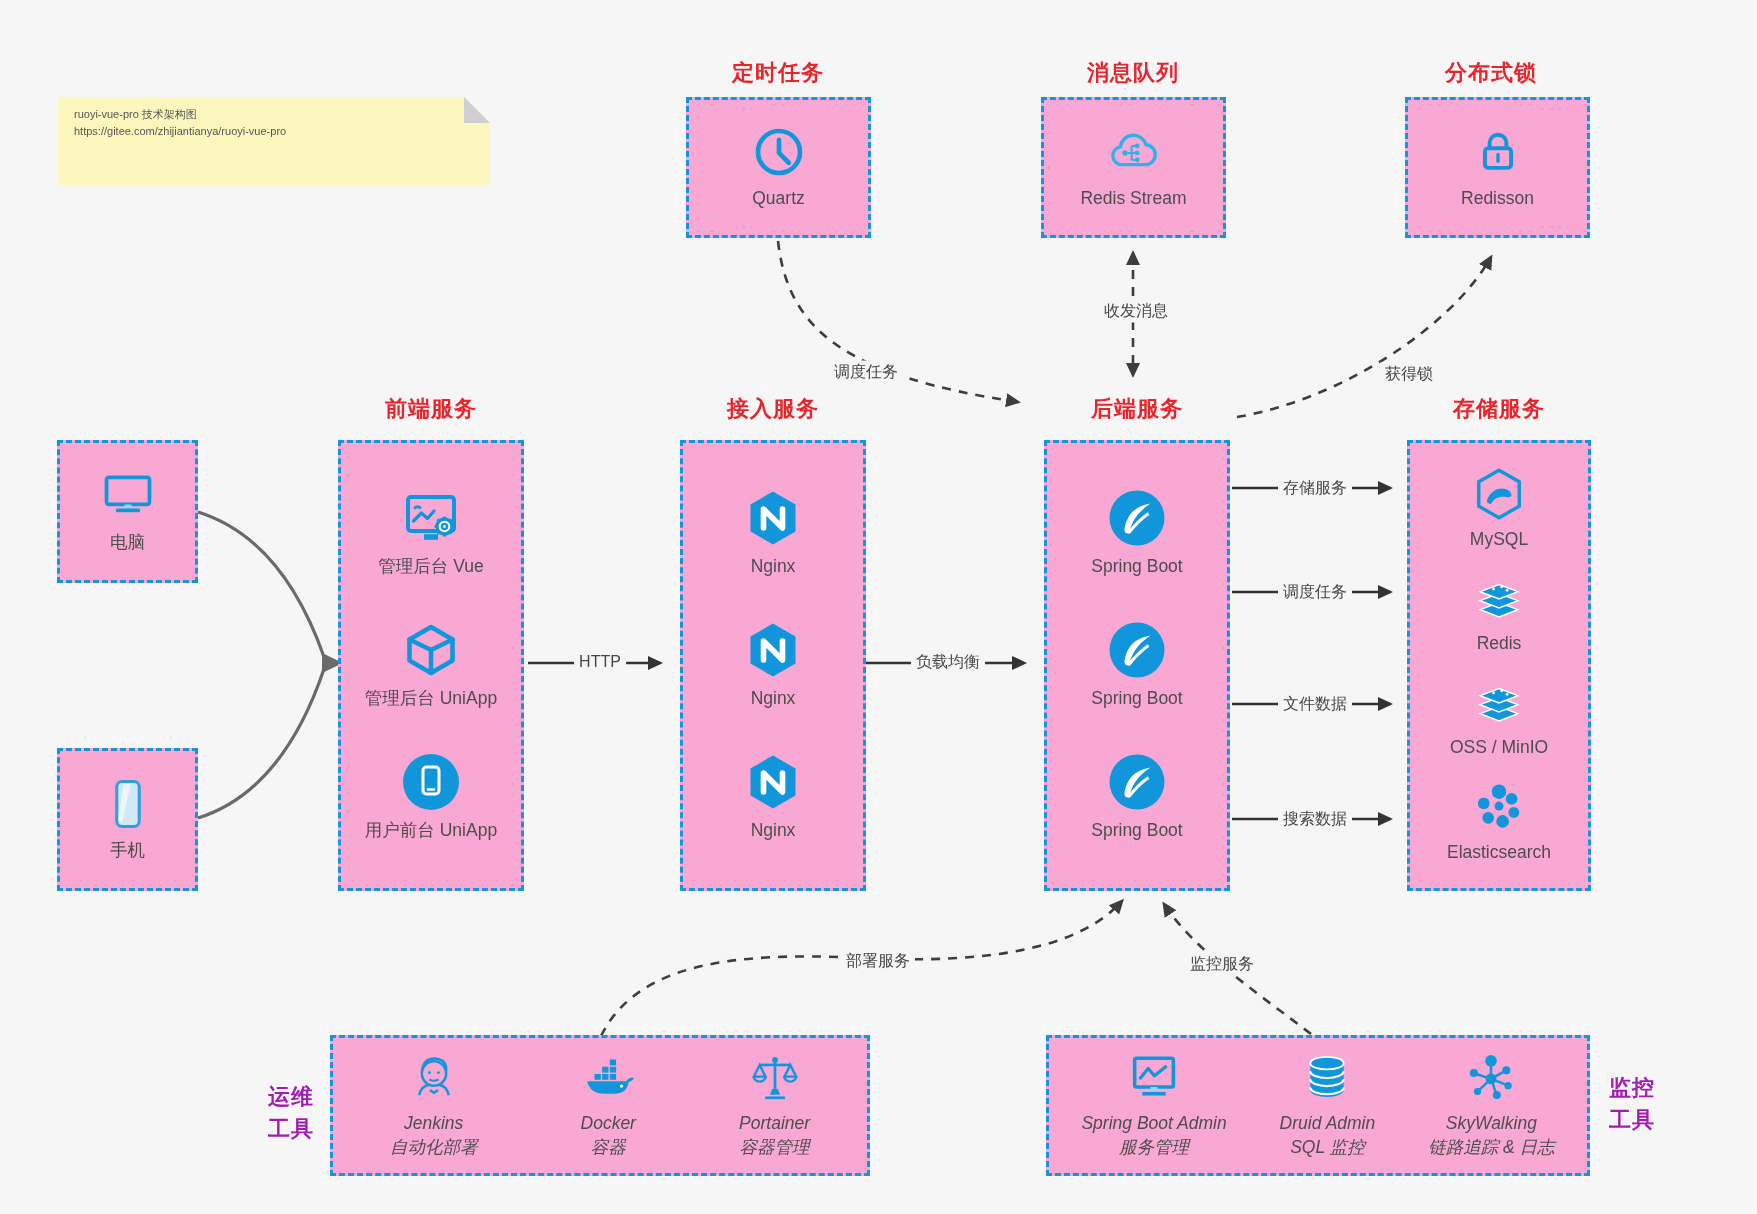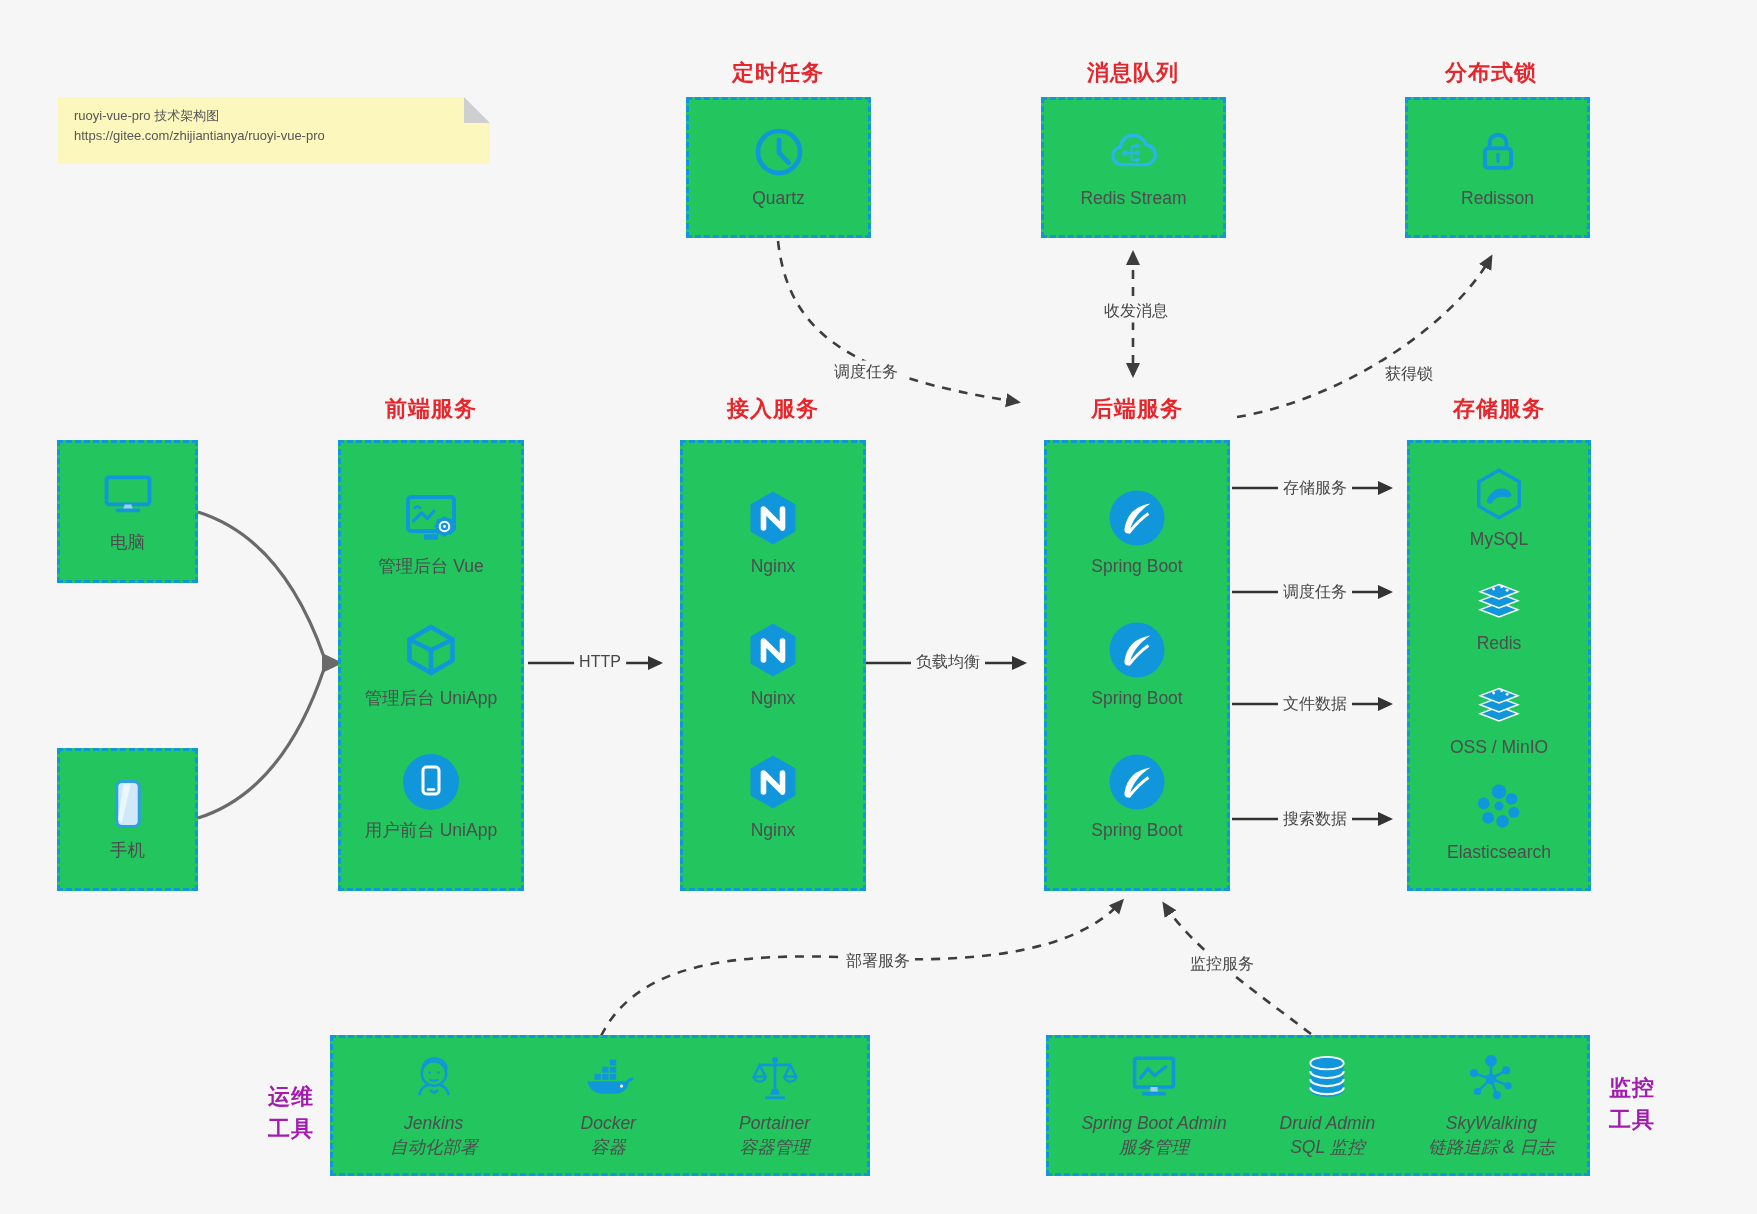--- a/index.html
+++ b/index.html
@@ -1,31 +1,31 @@
 <!DOCTYPE html>
 <html><head>
 <meta charset="utf-8">
 <style>
   html,body{margin:0;padding:0;background:#f2f2f3;font-family:"Liberation Sans","DejaVu Sans",sans-serif;}
   #canvas{position:relative;width:1757px;height:1214px;background:#f6f6f7;overflow:hidden;}
   svg.connectors{position:absolute;left:0;top:0;z-index:1;}
-  .gbox{position:absolute;border:3px dashed #1296db;background:#22c55e;z-index:2;box-sizing:border-box;
+  .gbox{position:absolute;border:3px dashed #1296db;background:#f9a8d4;z-index:2;box-sizing:border-box;
         display:flex;flex-direction:column;justify-content:space-evenly;align-items:center;padding:4px 0;}
   .rowbox{flex-direction:row;justify-content:space-around;align-items:center;padding:0 6px;font-style:italic;}
   .gtitle{position:absolute;z-index:3;transform:translateX(-50%);color:#e7262c;font-size:22px;font-weight:700;
           white-space:nowrap;letter-spacing:1px;}
   .item{display:flex;flex-direction:column;align-items:center;}
   .ilabel{margin-top:7px;font-size:17.5px;color:#4d4d4d;white-space:nowrap;text-align:center;line-height:1.35;}
   .icn{display:block;line-height:0;}
   .elabel{position:absolute;z-index:4;transform:translate(-50%,-50%);background:#f6f6f7;padding:1px 5px;
           font-size:16px;color:#474747;white-space:nowrap;}
   .redside{position:absolute;z-index:3;transform:translate(-50%,-50%);color:#a21caf;font-size:22px;
            font-weight:700;text-align:center;line-height:1.45;letter-spacing:1px;}
-  .note{position:absolute;left:58px;top:97px;width:432px;height:67px;background:#fbf7bd;z-index:2;
-        box-sizing:border-box;padding:9px 0 0 16px;font-size:13px;color:#565656;line-height:1.55;}
+  .note{position:absolute;left:58px;top:97px;width:432px;height:88px;background:#fbf7bd;z-index:2;
+        box-sizing:border-box;padding:9px 0 0 16px;font-size:11px;color:#565656;line-height:1.55;}
   .note .fold{position:absolute;top:0;right:0;width:0;height:0;
         border-bottom:26px solid #cfcfd1;border-right:26px solid #f6f6f7;}
 </style>
 </head>
 <body>
 
 <div id="canvas">
 
   <svg class="connectors" width="1757" height="1214">
     <defs>

